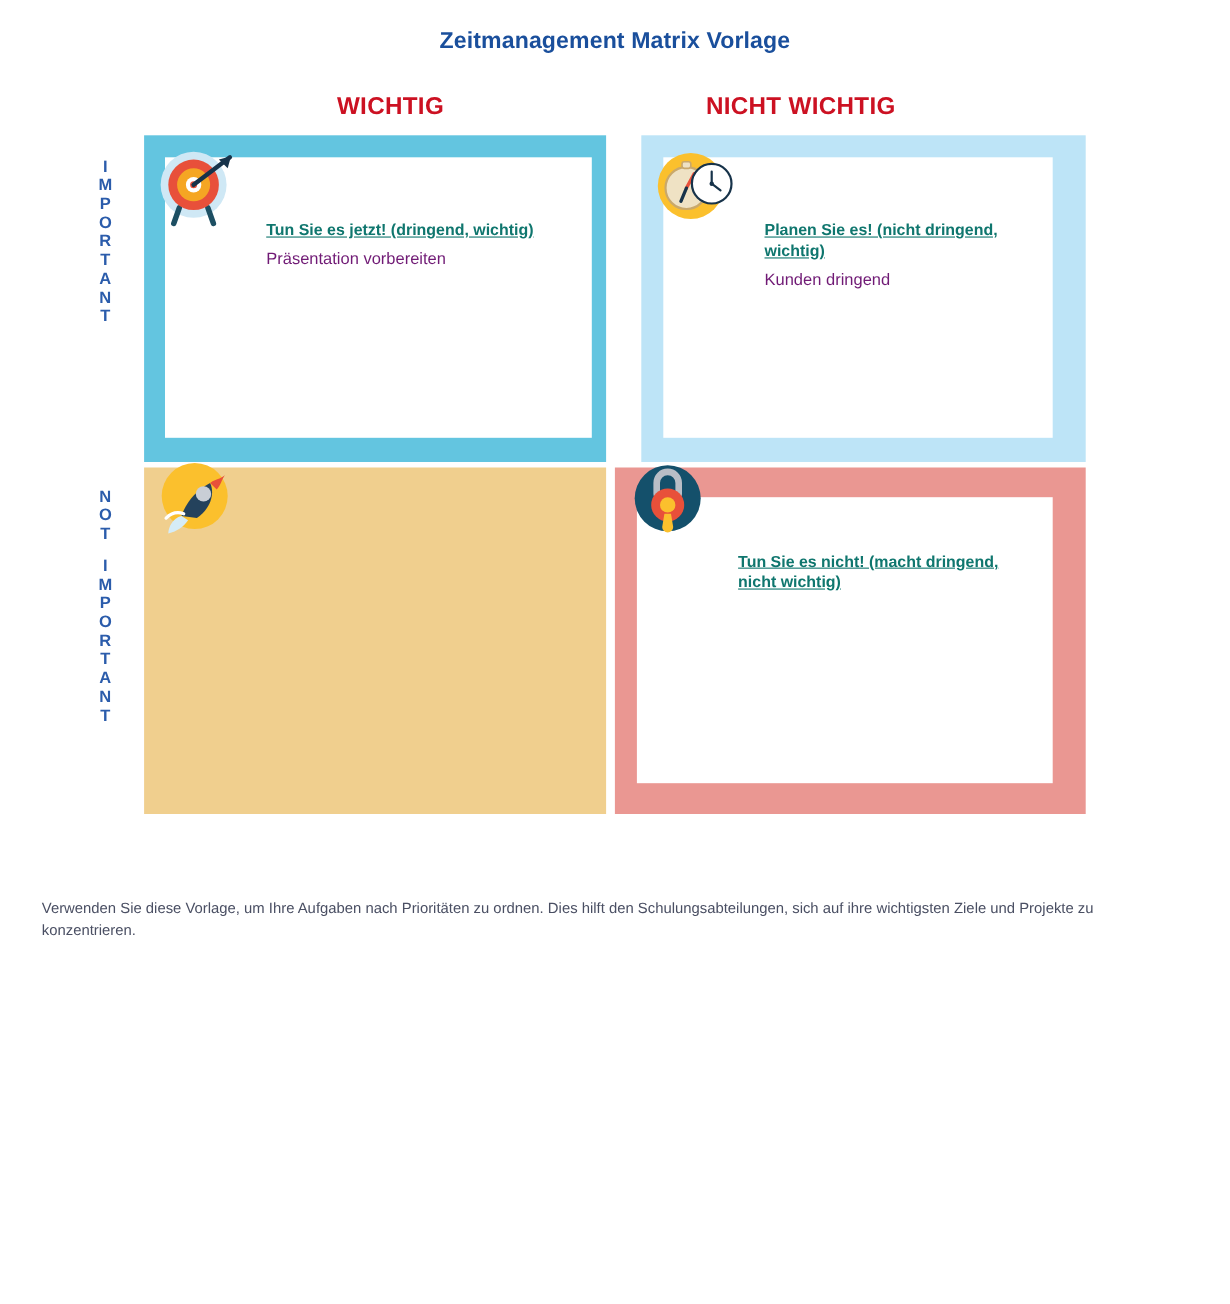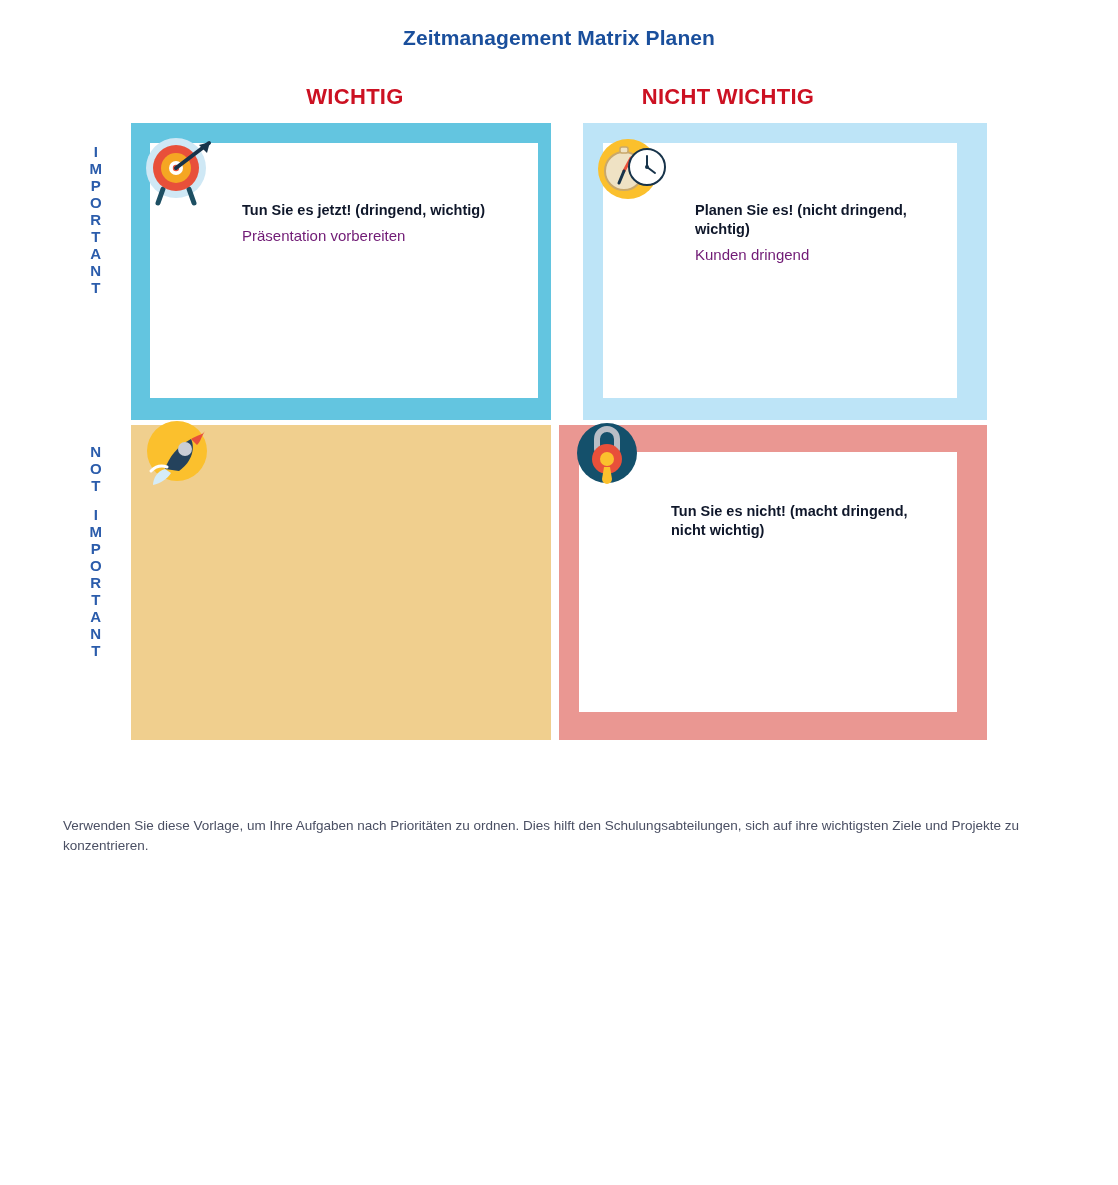--- a/index.html
+++ b/index.html
@@ -87,23 +87,24 @@
     width: 100%;
     height: 100%;
     background: #ffffff;
     padding: 58px 0 0 92px;
   }
   .q3 .card, .q4 .card { padding-top: 50px; }
 
   .card-title {
     font-size: 14.5px;
     font-weight: bold;
-    color: #0f172a;
+    color: #0f766e;
     line-height: 19px;
     max-width: 255px;
+    text-decoration: underline;
   }
   .q2 .card-title, .q4 .card-title { max-width: 265px; }
   .card-sub {
     margin-top: 7px;
     font-size: 15px;
     color: #701a75;
     line-height: 18px;
     max-width: 270px;
   }
 
@@ -115,32 +116,32 @@
     left: 12px;
     top: 12px;
     z-index: 5;
   }
   .q3 .icon-wrap, .q4 .icon-wrap { top: -8px; }
   .icon-wrap svg { display: block; width: 72px; height: 72px; }
 
   
   .footer-note {
     position: absolute;
-    left: 63px;
+    left: 38px;
     top: 816px;
     width: 1014px;
     font-size: 13.5px;
     color: #4a4f63;
     line-height: 20px;
   }
 </style>
 </head>
 <body>
 
-<div class="page-title">Zeitmanagement Matrix Planen</div>
+<div class="page-title">Zeitmanagement Matrix Vorlage</div>
 
 <div class="col-header c1">WICHTIG</div>
 <div class="col-header c2">NICHT WICHTIG</div>
 
 <div class="row-label r1">
   <span class="ln">I</span>
   <span class="ln">M</span>
   <span class="ln">P</span>
   <span class="ln">O</span>
   <span class="ln">R</span>

